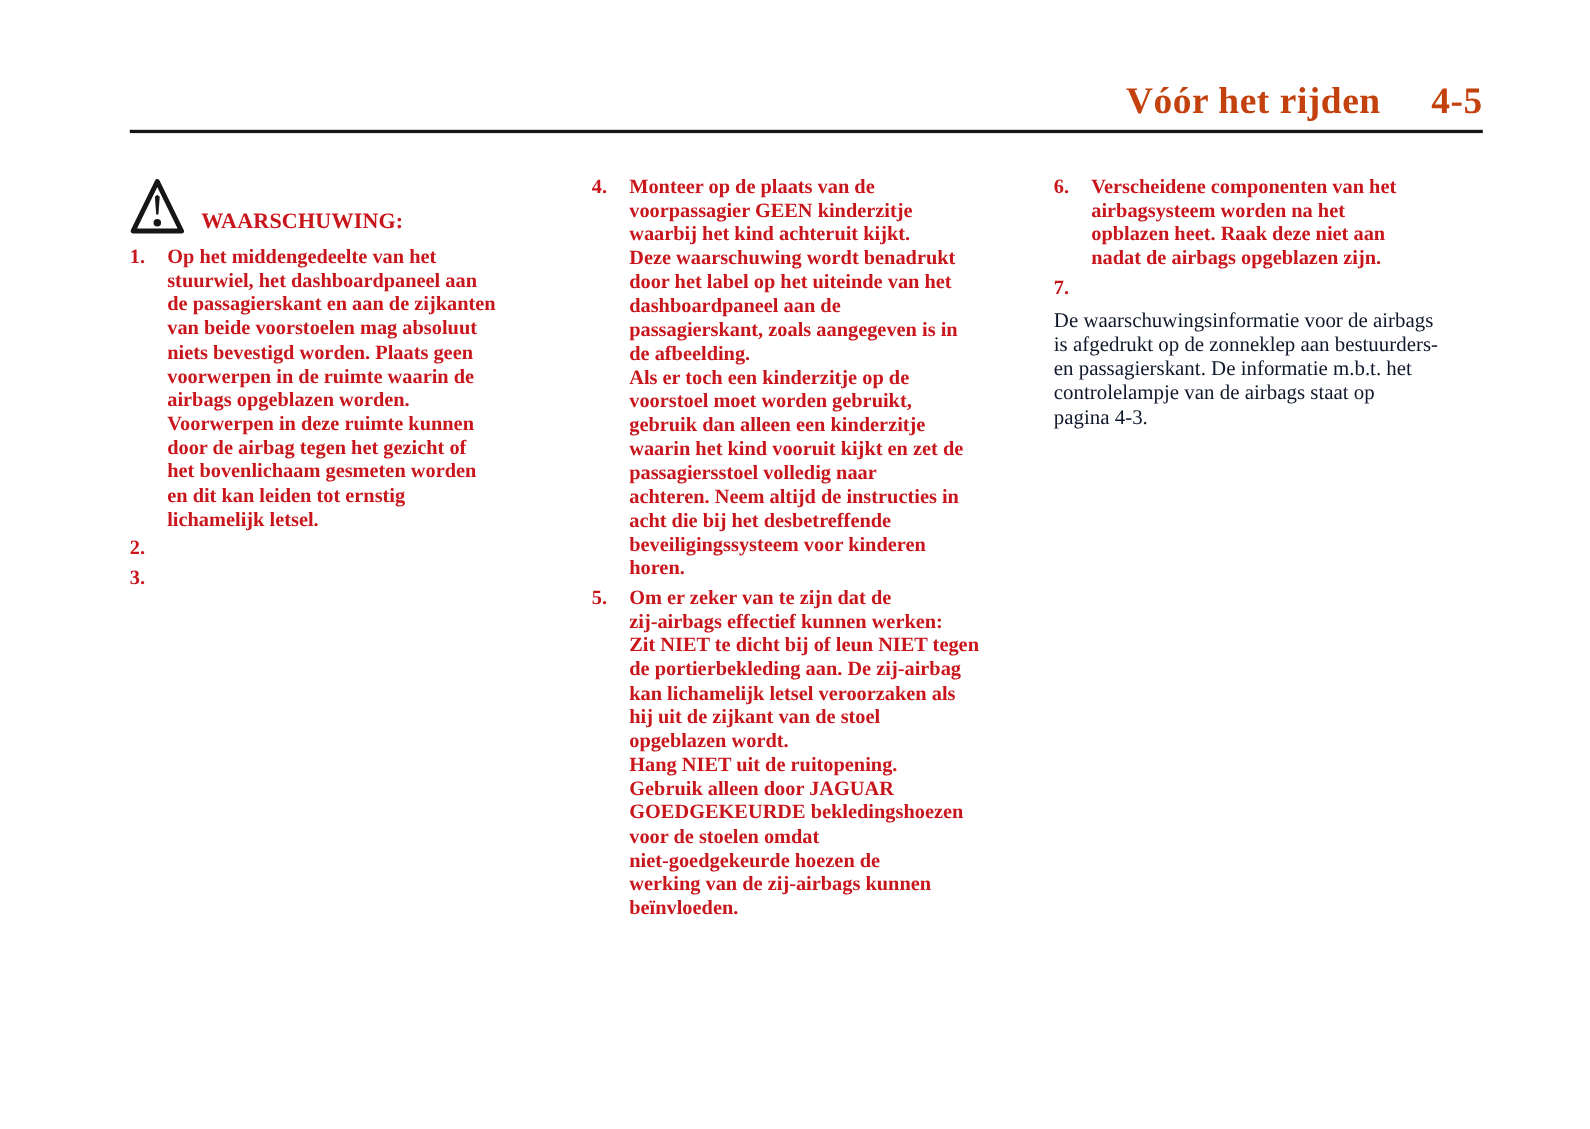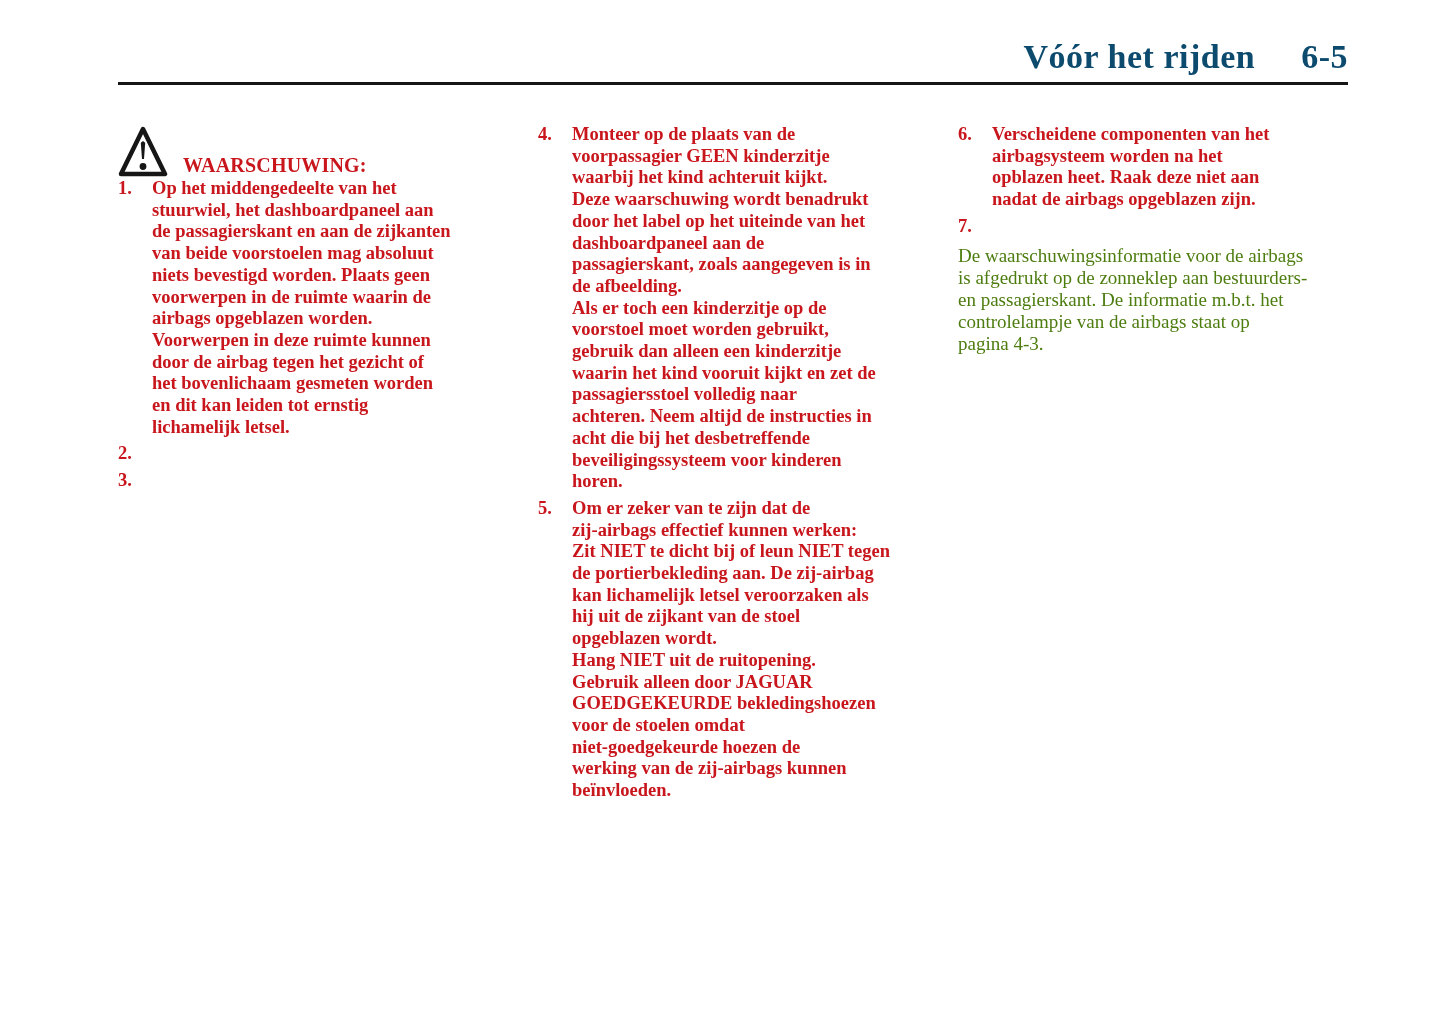--- a/index.html
+++ b/index.html
@@ -27,37 +27,39 @@
     align-items: baseline;
     gap: 46px;
     margin-top: 40px;
     padding-bottom: 8px;
     border-bottom: 3px solid #161616;
   }
   .header .title,
   .header .pagenum {
     font-weight: bold;
     font-size: 34px;
-    color: #0c4a6e;
+    color: #c2410c;
     letter-spacing: 0.5px;
     line-height: 1;
+    margin-top: 36px;
   }
   
   .columns {
     display: grid;
     grid-template-columns: 390px 390px 390px;
     column-gap: 30px;
     margin-top: 39px;
   }
   
   .warning-head {
     display: flex;
     align-items: flex-end;
     gap: 15px;
     height: 54px;
+    margin-bottom: 10px;
   }
   .warning-head svg { display: block; }
   .warning-label {
     color: #c8161c;
     font-weight: bold;
     font-size: 20px;
     line-height: 1;
     padding-bottom: 3px;
     letter-spacing: 0.2px;
   }
@@ -73,35 +75,35 @@
   .item .num {
     flex: 0 0 34px;
   }
   .item .txt {
     white-space: pre;
     font-family: Liberation Serif, serif;
   }
   
   .note {
     margin-top: 7px;
-    color: #4d7c0f;
+    color: #0f172a;
     font-weight: normal;
     font-size: 19px;
     line-height: 22px;
     white-space: pre;
   }
 </style>
 </head>
 <body>
 
 <div class="page">
 
   <div class="header">
     <span class="title">Vóór het rijden</span>
-    <span class="pagenum">6-5</span>
+    <span class="pagenum">4-5</span>
   </div>
 
   <div class="columns">
 
     <div class="col">
       <div class="warning-head">
         <span>
           <svg width="50" height="53" viewBox="0 0 50 53" aria-hidden="true">
             <path d="M25 4 L47 49 L3 49 Z" fill="none" stroke="#161616" stroke-width="4.5" stroke-linejoin="round"></path>
             <path d="M25 16 L27.2 17.8 L26 34 L24 34 L22.8 17.8 Z" fill="#161616"></path>

